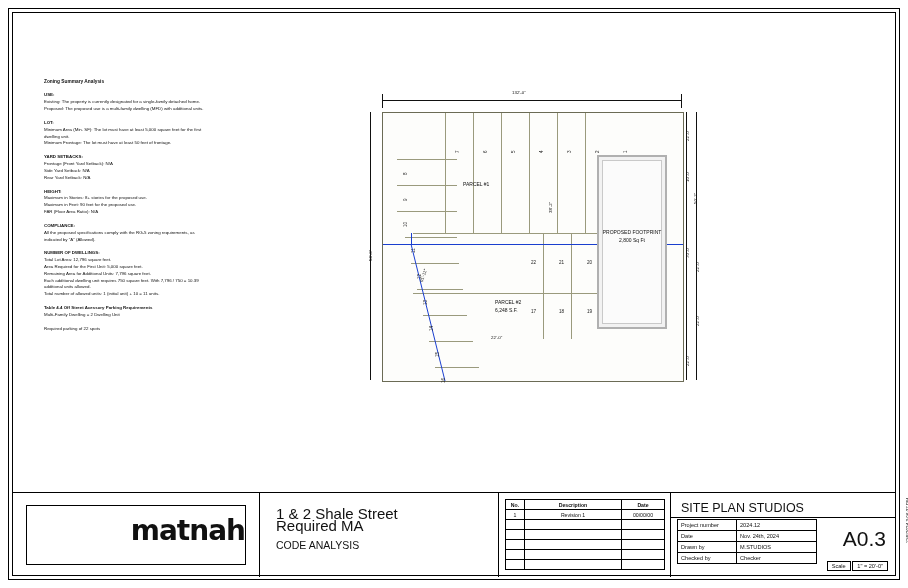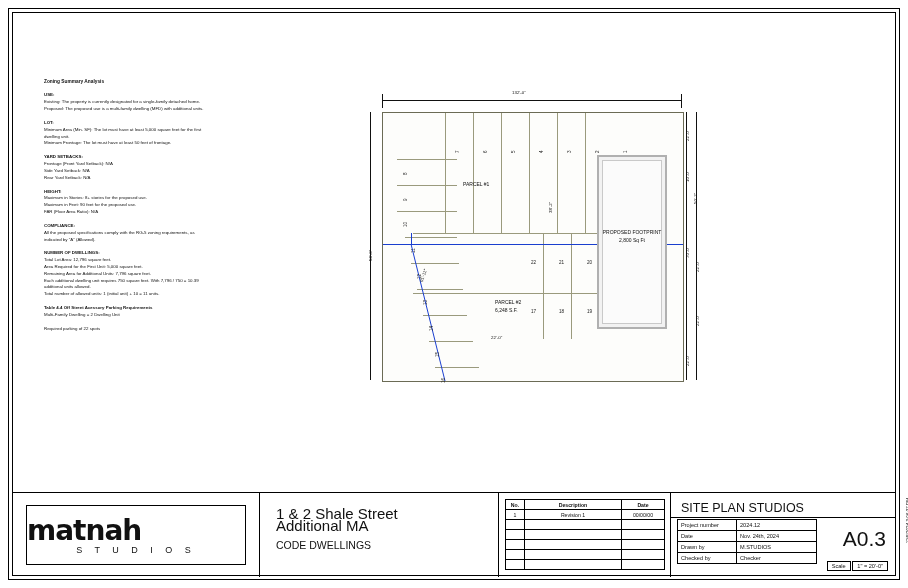--- a/index.html
+++ b/index.html
@@ -32,21 +32,21 @@
 
   
   #titleblock{position:absolute;left:12px;top:492px;width:884px;height:84px;border-top:1px solid #000;box-sizing:border-box;}
   .tb-cell{position:absolute;box-sizing:border-box;border-right:1px solid #000;height:84px;top:0;}
   #tb-logo{left:0;width:248px;}
   #tb-project{left:248px;width:239px;}
   #tb-rev{left:487px;width:172px;}
   #tb-right{left:659px;width:225px;border-right:none;}
 
   .logo-box{position:absolute;left:14px;top:12px;width:218px;height:58px;border:1px solid #000;}
-  .logo-word{position:absolute;left:0;right:0;top:8px;text-align:left;font-size:28px;font-weight:bold;letter-spacing:-1px;color:#111;font-family:"DejaVu Sans",sans-serif;}
+  .logo-word{position:absolute;left:0;right:0;top:8px;text-align:right;font-size:28px;font-weight:bold;letter-spacing:-1px;color:#111;font-family:"DejaVu Sans",sans-serif;}
   .logo-sub{position:absolute;left:0;right:0;top:39px;text-align:center;font-size:9px;letter-spacing:5px;color:#111;}
 
   .proj-line{position:absolute;left:16px;font-size:15px;color:#111;}
   #proj1{top:12px;}
   #proj2{top:24px;}
   #proj3{top:46px;font-size:10.5px;}
 
   table.revt{position:absolute;left:6px;top:6px;width:160px;border-collapse:collapse;font-size:5.2px;}
   table.revt th,table.revt td{border:1px solid #000;height:9px;padding:0 2px;color:#111;}
   table.revt th{font-weight:bold;text-align:center;background:#fff;}
@@ -210,28 +210,27 @@
     <div class="dim rot" style="left:335px;top:186px;">22'-0"</div>
     <div class="dim rot" style="left:335px;top:240px;">22'-0"</div>
     <div class="dim rot" style="left:325px;top:280px;">22'-0"</div>
   </div>
 
   <div id="titleblock">
 
     <div class="tb-cell" id="tb-logo">
       <div class="logo-box">
         <div class="logo-word">matnah</div>
-        <div class="logo-sub">S T U D I O S</div>
       </div>
     </div>
 
     <div class="tb-cell" id="tb-project">
       <div class="proj-line" id="proj1">1 &amp; 2 Shale Street</div>
-      <div class="proj-line" id="proj2">Additional MA</div>
-      <div class="proj-line" id="proj3">CODE DWELLINGS</div>
+      <div class="proj-line" id="proj2">Required MA</div>
+      <div class="proj-line" id="proj3">CODE ANALYSIS</div>
     </div>
 
     <div class="tb-cell" id="tb-rev">
       <table class="revt">
         <tbody>
             <tr>
           <th class="cNo">No.</th>
           <th class="cDesc">Description</th>
           <th class="cDate">Date</th>
         </tr>

